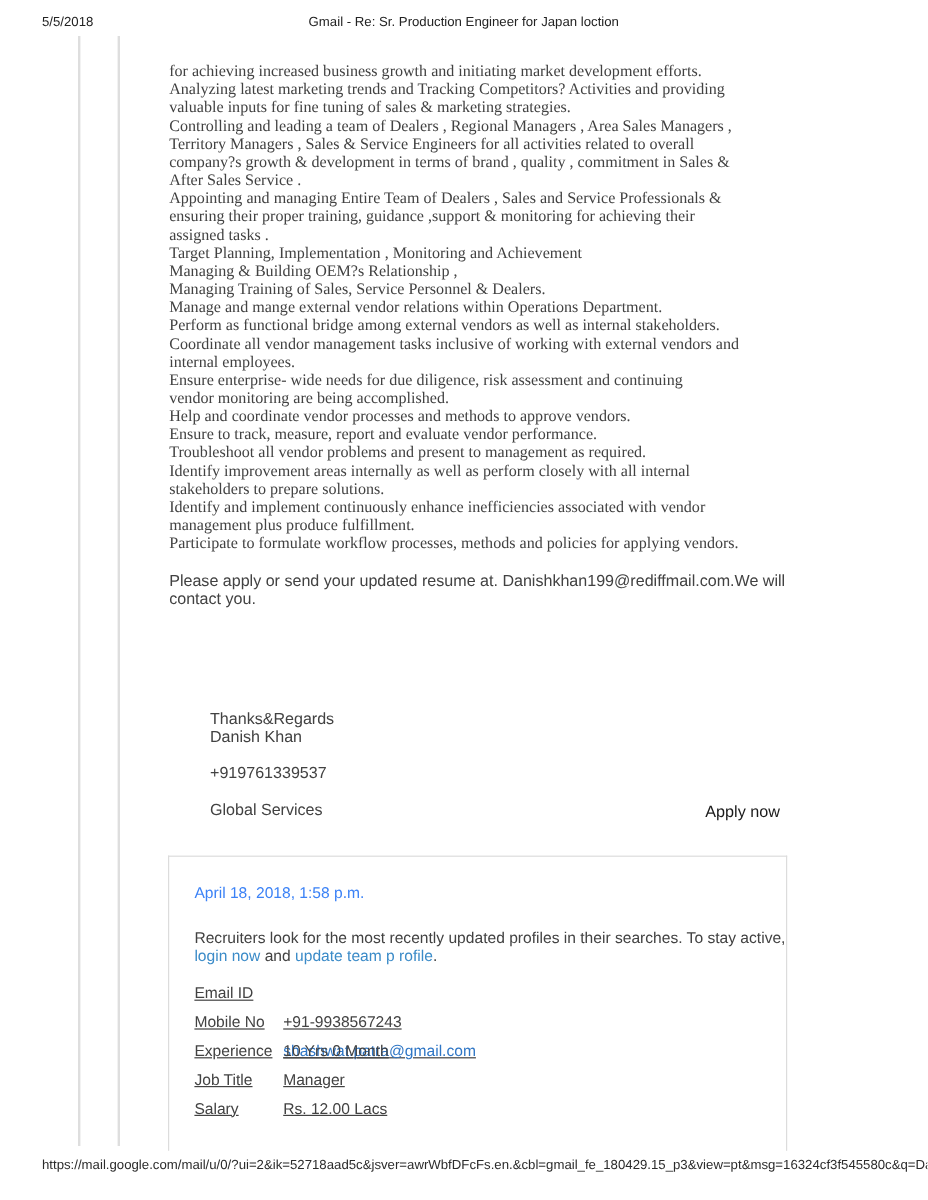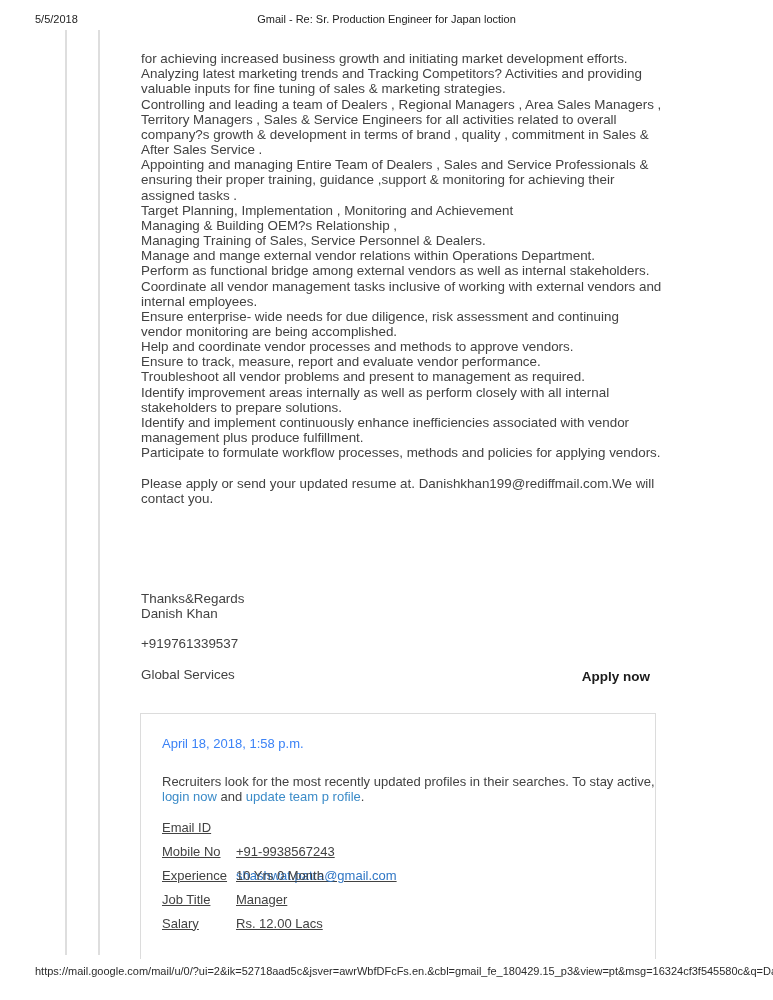--- a/index.html
+++ b/index.html
@@ -13,26 +13,26 @@
   .ftr-url{position:absolute;left:35px;top:965px;width:745px;font-size:11px;color:#2b2b2b;white-space:nowrap;overflow:hidden;}
   
   .vline{position:absolute;top:30px;height:925px;width:2px;background:#dedede;}
   .vline.v1{left:65px;}
   .vline.v2{left:98px;}
   
   .body-text{
     position:absolute;left:141px;top:36px;width:560px;
     font-size:13.4px;line-height:15.15px;white-space:pre-line;
   }
-  .para{white-space:pre-line;}
+  .para{white-space:pre-line;font-family:Liberation Serif, serif;}
   .apply-note{white-space:pre-line;}
-  .signature{white-space:pre-line;margin-top:70px;}
+  .signature{white-space:pre-line;margin-top:70px;margin-left:34px;}
   .apply-now{
     position:absolute;left:141px;top:669px;width:509px;text-align:right;
-    font-size:13.5px;color:#1b1b1b;cursor:pointer;font-weight:bold;
+    font-size:13.5px;color:#1b1b1b;cursor:pointer;
   }
   
   .card{
     position:absolute;left:140px;top:713px;width:516px;height:246px;
     border:1px solid #dcdcdc;border-bottom:none;background:#fff;
     padding:18px 0 0 21px;box-sizing:border-box;
   }
   .card-title{font-size:15px;color:#3d3d3d;line-height:16px;}
   .card-date{font-size:13px;color:#3b82f6;margin-top:4px;line-height:15px;}
   .card-recruiters{font-size:13px;line-height:15.2px;margin-top:23px;color:#424242;}

